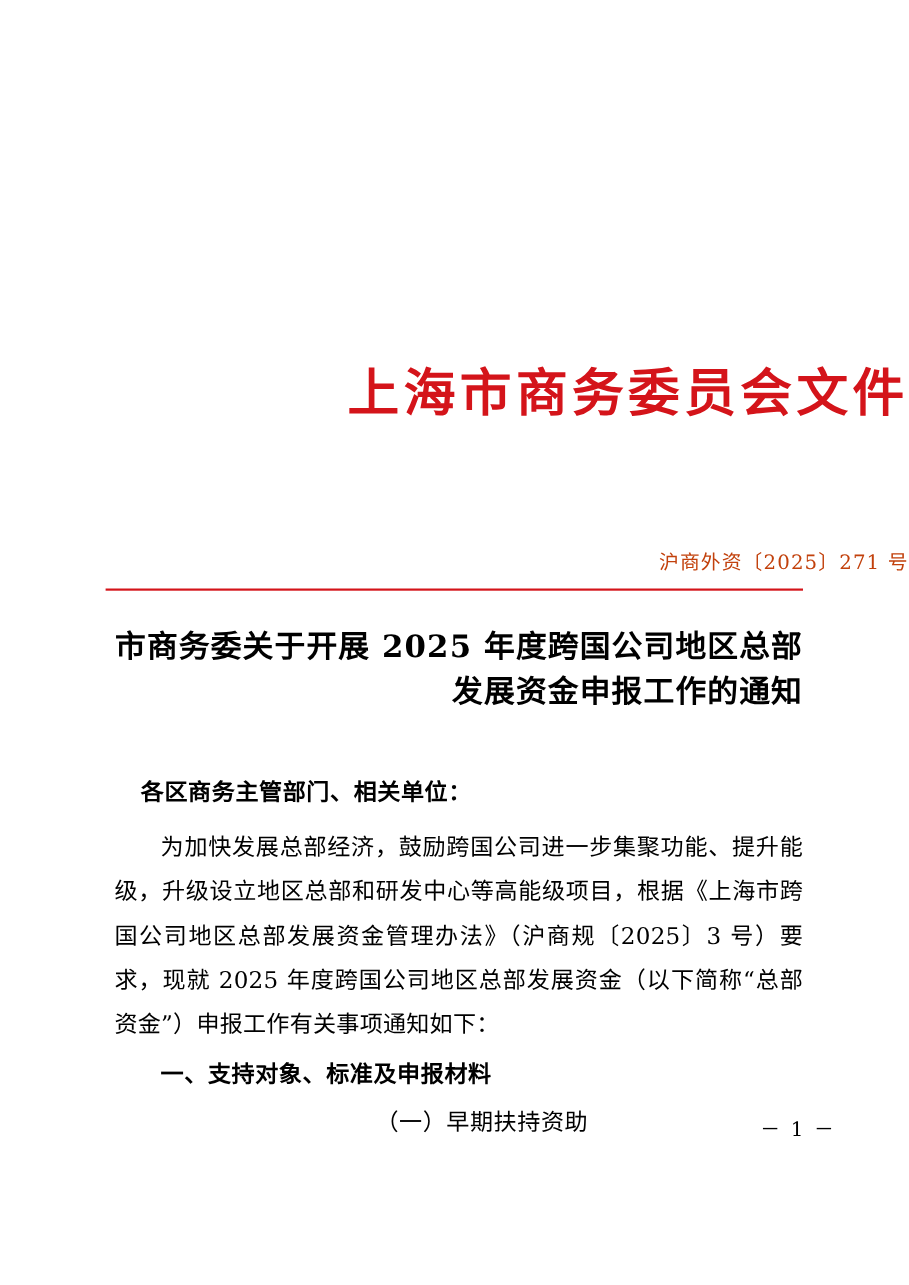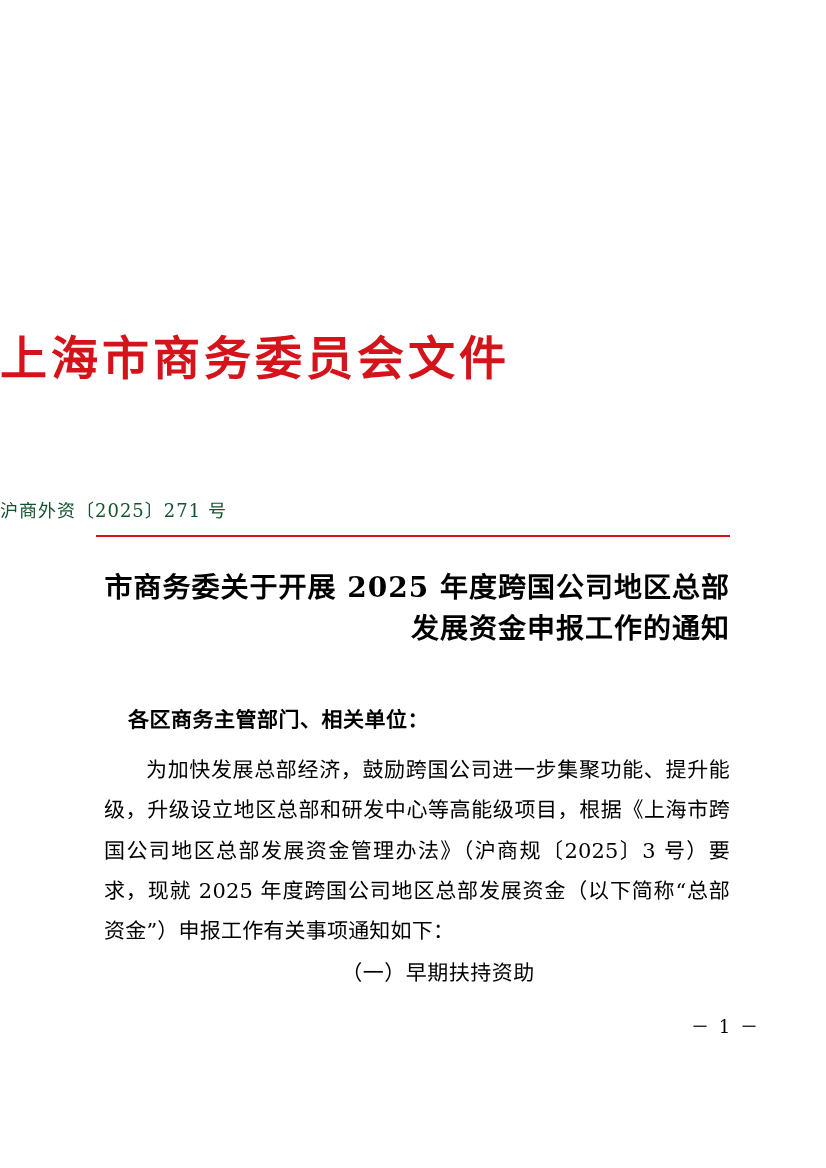--- a/index.html
+++ b/index.html
@@ -25,42 +25,42 @@
     height: 1168px;
     box-sizing: border-box;
   }
 
   
   .masthead {
     position: absolute;
     top: 330px;
     left: 0;
     width: 826px;
-    text-align: left;
+    text-align: right;
   }
   .masthead-title {
     font-family: "DejaVu Serif", "Liberation Serif", serif;
     font-weight: bold;
     font-size: 47px;
     letter-spacing: 4px;
     color: #d4141a;
     line-height: 1.25;
     white-space: nowrap;
   }
 
   
   .doc-number {
     position: absolute;
     top: 496px;
     left: 0;
     width: 826px;
-    text-align: left;
+    text-align: right;
     font-size: 18px;
     letter-spacing: 1px;
-    color: #14532d;
+    color: #c2410c;
   }
 
   
   .red-rule {
     position: absolute;
     top: 535px;
     left: 96px;
     width: 634px;
     height: 2px;
     background: #d4141a;
@@ -142,18 +142,19 @@
 
   <div class="doc-number">沪商外资〔2025〕271 号</div>
 
   <div class="red-rule"></div>
 
   <div class="doc-title">市商务委关于开展 2025 年度跨国公司地区总部发展资金申报工作的通知</div>
 
   <div class="body-block">
     <div class="salutation">各区商务主管部门、相关单位：</div>
     <div class="para">为加快发展总部经济，鼓励跨国公司进一步集聚功能、提升能级，升级设立地区总部和研发中心等高能级项目，根据《上海市跨国公司地区总部发展资金管理办法》（沪商规〔2025〕3 号）要求，现就 2025 年度跨国公司地区总部发展资金（以下简称“总部资金”）申报工作有关事项通知如下：</div>
+    <div class="heading-1">一、支持对象、标准及申报材料</div>
     <div class="heading-2">（一）早期扶持资助</div>
   </div>
 
   <div class="page-number">－ 1 －</div>
 
 </div>
 
 </body></html>

